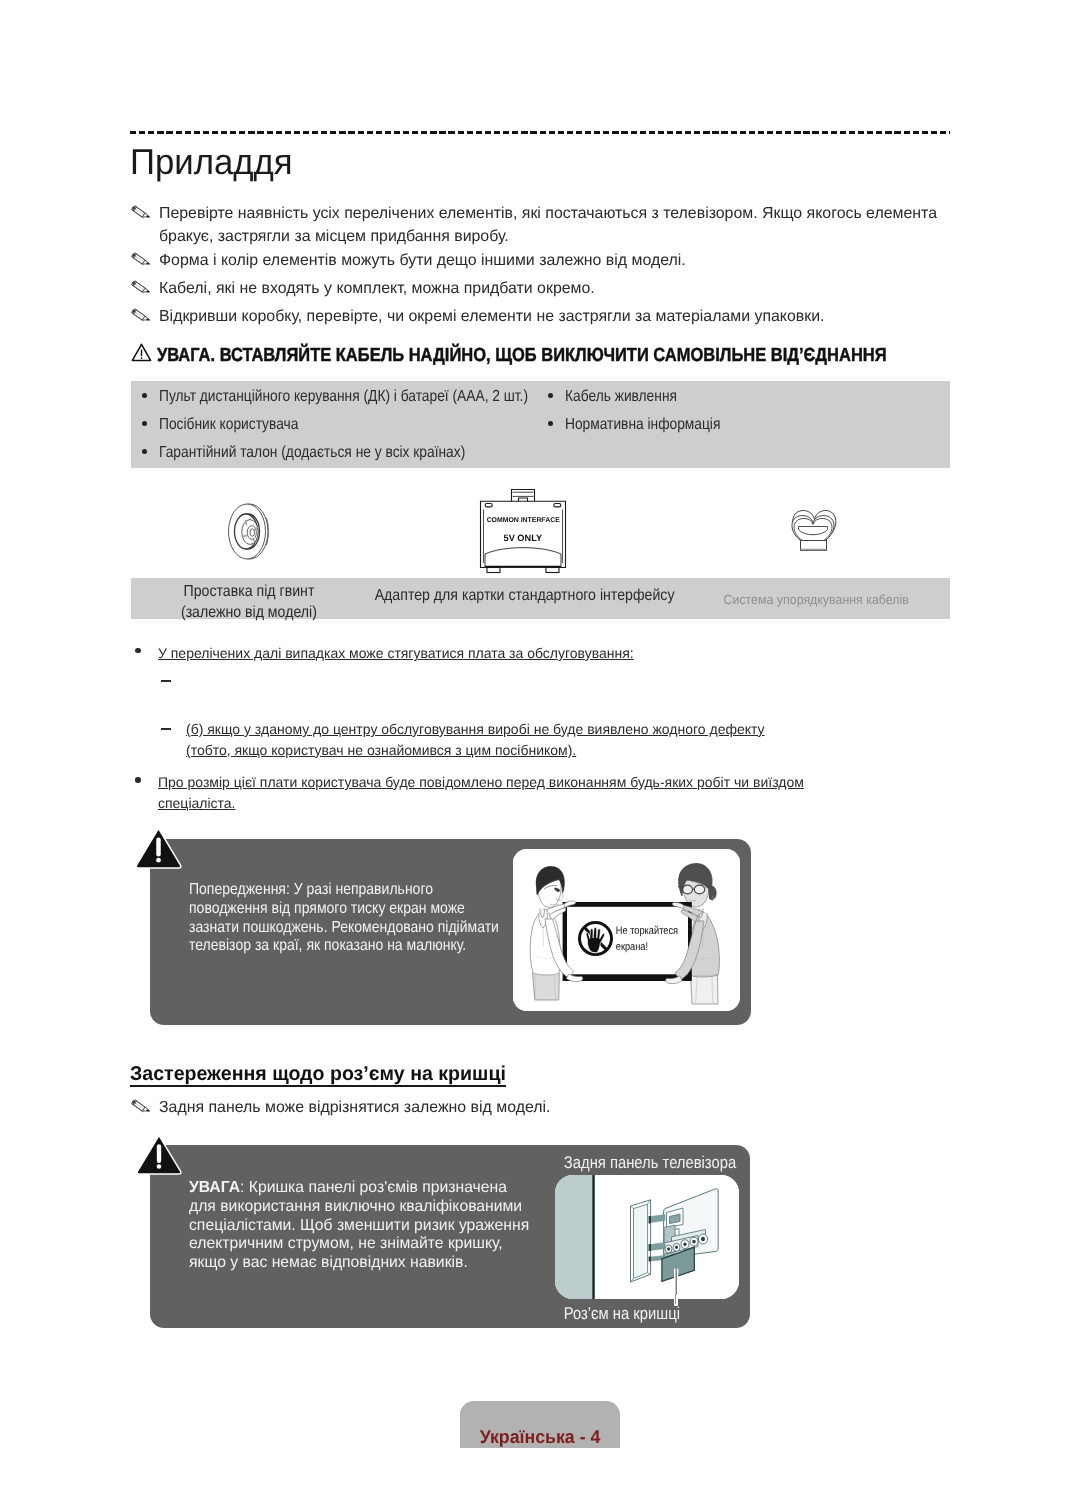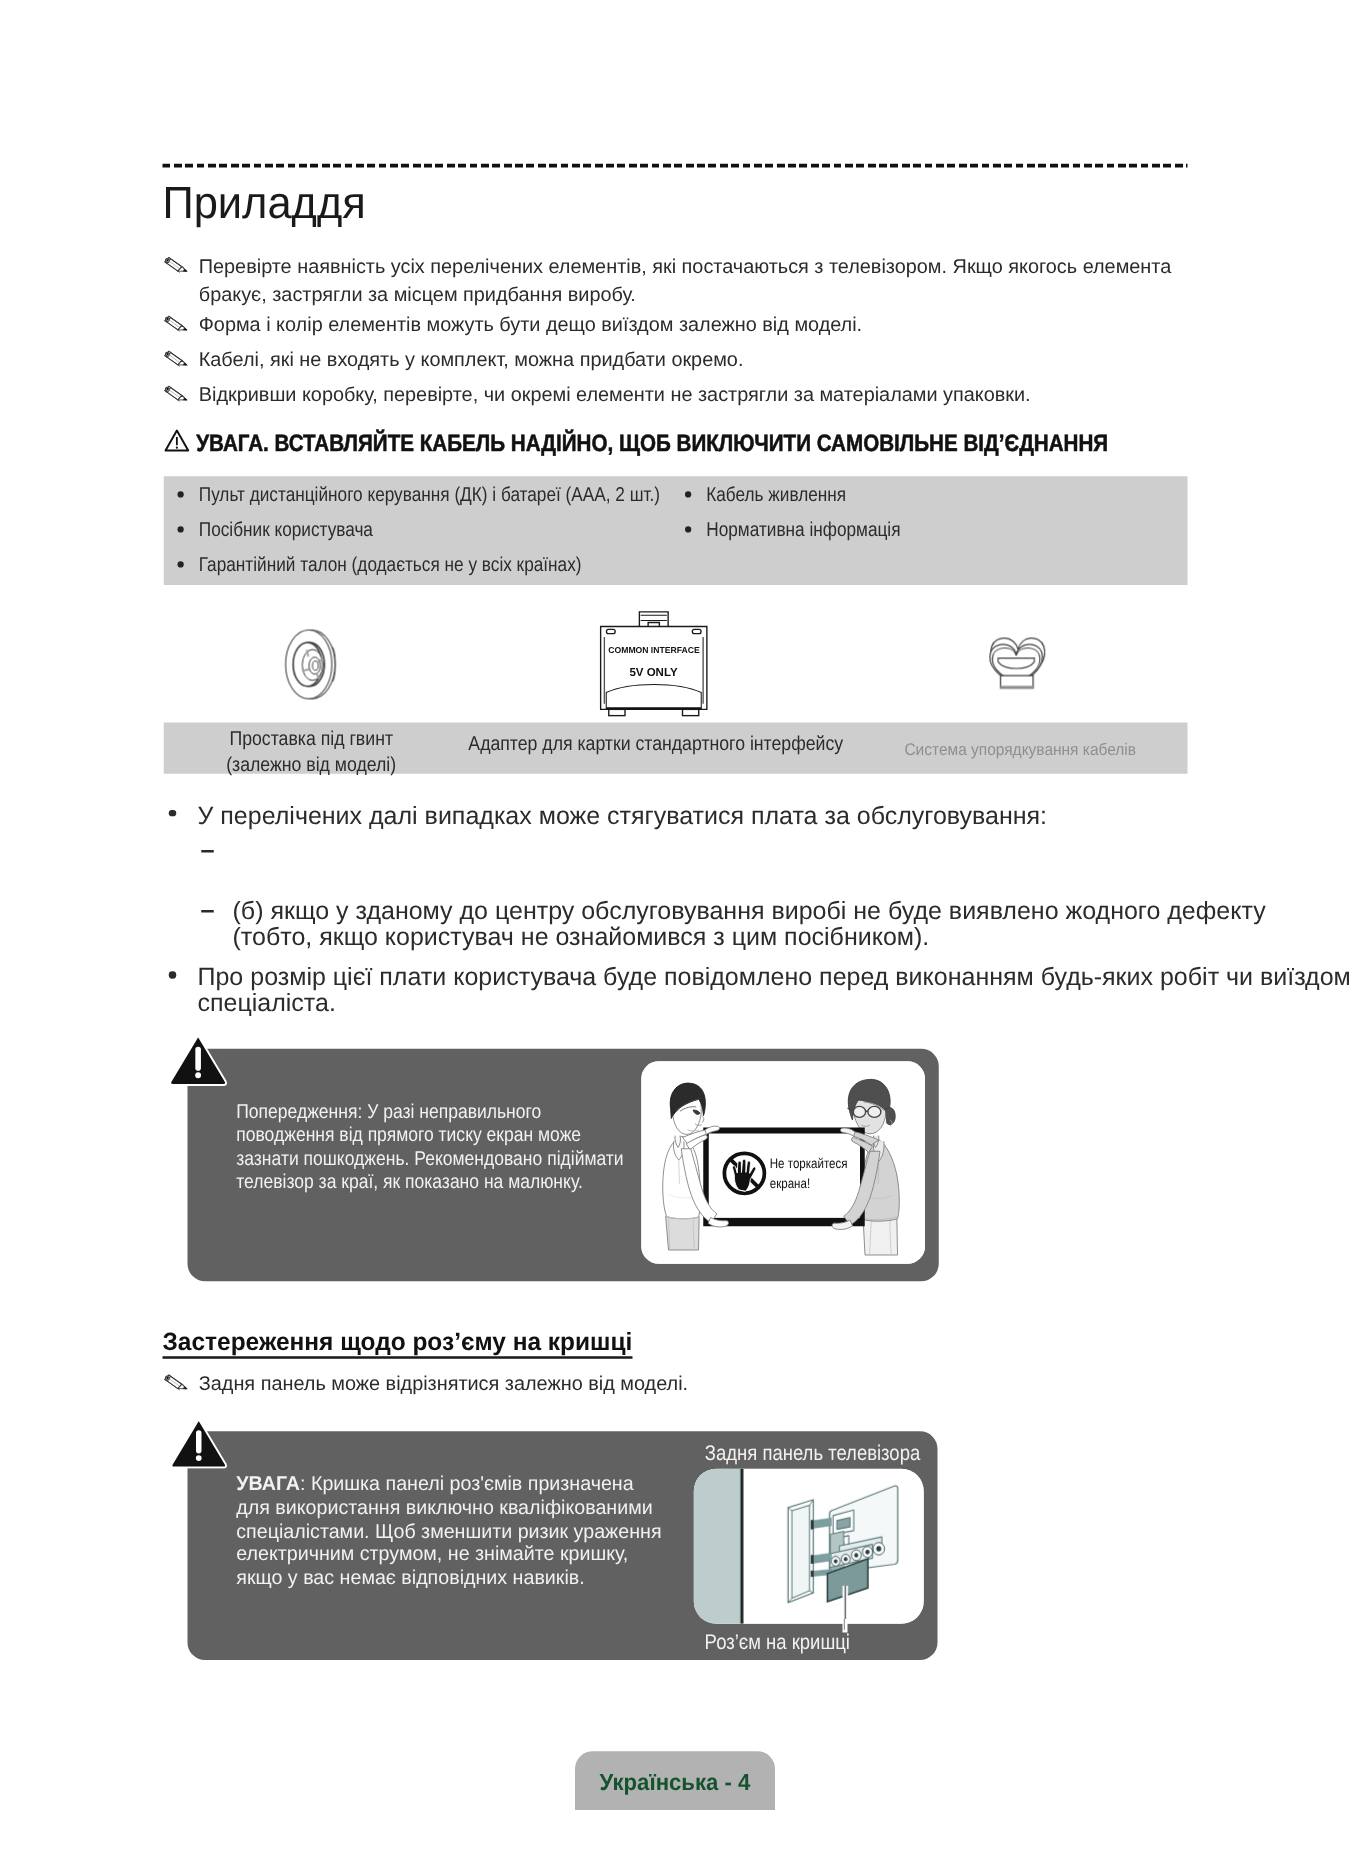--- a/index.html
+++ b/index.html
@@ -36,21 +36,21 @@
   .accimg{position:absolute;}
   .accimg, .photo svg{transform:translateZ(0);}
   .citext{font-size:6.9px;font-weight:bold;fill:#111;text-anchor:middle;font-family:"Liberation Sans",sans-serif;-webkit-font-smoothing:antialiased;}
   .citext.big{font-size:9.2px;}
   .cap{position:absolute;font-size:16px;color:#2b2b2b;text-align:center;line-height:20.5px;}
   .cap span{display:inline-block;transform:scaleX(0.884);white-space:nowrap;}
   .cap.faded{color:#8f8f8f;font-size:13.4px;}
   .cap.faded span{transform:scaleX(0.925);}
 
   
-  .blist{position:absolute;font-size:20px;line-height:20.6px;color:#2b2b2b;white-space:nowrap;}
+  .blist{position:absolute;font-size:14px;line-height:20.6px;color:#2b2b2b;white-space:nowrap;text-decoration:underline;}
   .bdot{position:absolute;width:5.5px;height:5.5px;border-radius:50%;background:#2b2b2b;}
   .bdash{position:absolute;width:10px;height:1.8px;background:#2b2b2b;}
 
   
   .panel{position:absolute;background:#616161;border-radius:14px;}
   .ptext{position:absolute;color:#f2f2f2;font-size:16px;line-height:18.8px;white-space:nowrap;}
   .ptext div{transform:scaleX(0.876);transform-origin:0 0;}
   .ptext b{font-weight:bold;}
   .ptext.wide div{transform:scaleX(0.983);}
   .tvtxt{font-size:11px;fill:#111;font-family:"Liberation Sans",sans-serif;-webkit-font-smoothing:antialiased;}
@@ -61,41 +61,41 @@
   
   .sec-head{position:absolute;font-size:20px;font-weight:bold;color:#111;white-space:nowrap;}
   .sec-head span{display:inline-block;transform:scaleX(0.979);transform-origin:0 0;}
   .figcap{position:absolute;color:#f2f2f2;font-size:17px;text-align:center;white-space:nowrap;}
   .figcap span{display:inline-block;transform:scaleX(0.87);}
   .leadline{position:absolute;background:#ffffff;}
   .sec-head .ul{position:absolute;left:0;height:1.6px;background:#1a1a1a;}
 
   
   .foot{position:absolute;background:#b2b2b2;border-top-left-radius:14px;border-top-right-radius:14px;
-        display:flex;align-items:center;justify-content:center;font-weight:bold;font-size:18.5px;color:#14532d;padding-top:3px;box-sizing:border-box;}
+        display:flex;align-items:flex-end;justify-content:center;font-weight:bold;font-size:18.5px;color:#7f1d1d;padding-top:3px;box-sizing:border-box;}
   .foot span{display:inline-block;transform:scaleX(0.958);}
 </style>
 </head>
 <body>
 
 <div class="page">
   <div class="dashline"></div>
   <div class="title">Приладдя</div>
 
   <div class="note" style="top:203px;width:812px">
     <svg class="pico" viewBox="0 0 24 18">
 <use href="#pencil"></use>
     </svg>
     <span class="ptxt">Перевірте наявність усіх перелічених елементів, які постачаються з телевізором. Якщо якогось елемента бракує, застрягли за місцем придбання виробу.</span>
   </div>
   <div class="note" style="top:250px;width:812px">
     <svg class="pico" viewBox="0 0 24 18">
         <use href="#pencil"></use>
       </svg>
-    <span class="ptxt">Форма і колір елементів можуть бути дещо виїздом залежно від моделі.</span>
+    <span class="ptxt">Форма і колір елементів можуть бути дещо іншими залежно від моделі.</span>
   </div>
   <div class="note" style="top:278px;width:812px">
     <svg class="pico" viewBox="0 0 24 18">
         <use href="#pencil"></use>
       </svg>
     <span class="ptxt">Кабелі, які не входять у комплект, можна придбати окремо.</span>
   </div>
   <div class="note" style="top:306px;width:812px">
     <svg class="pico" viewBox="0 0 24 18">
         <use href="#pencil"></use>

